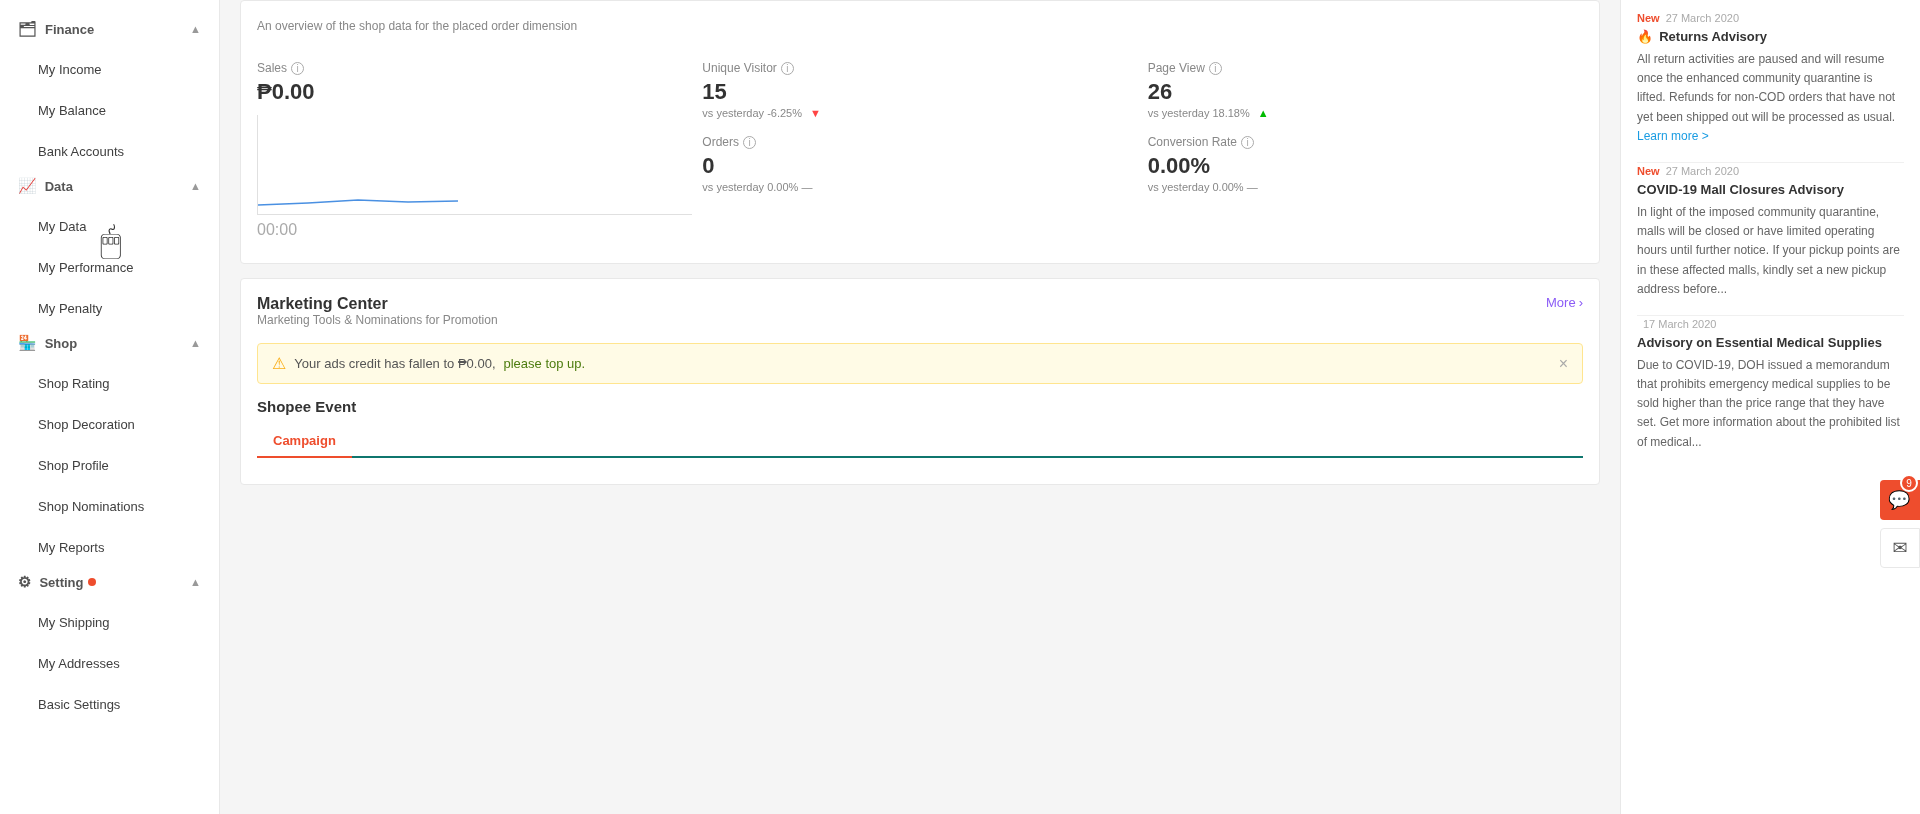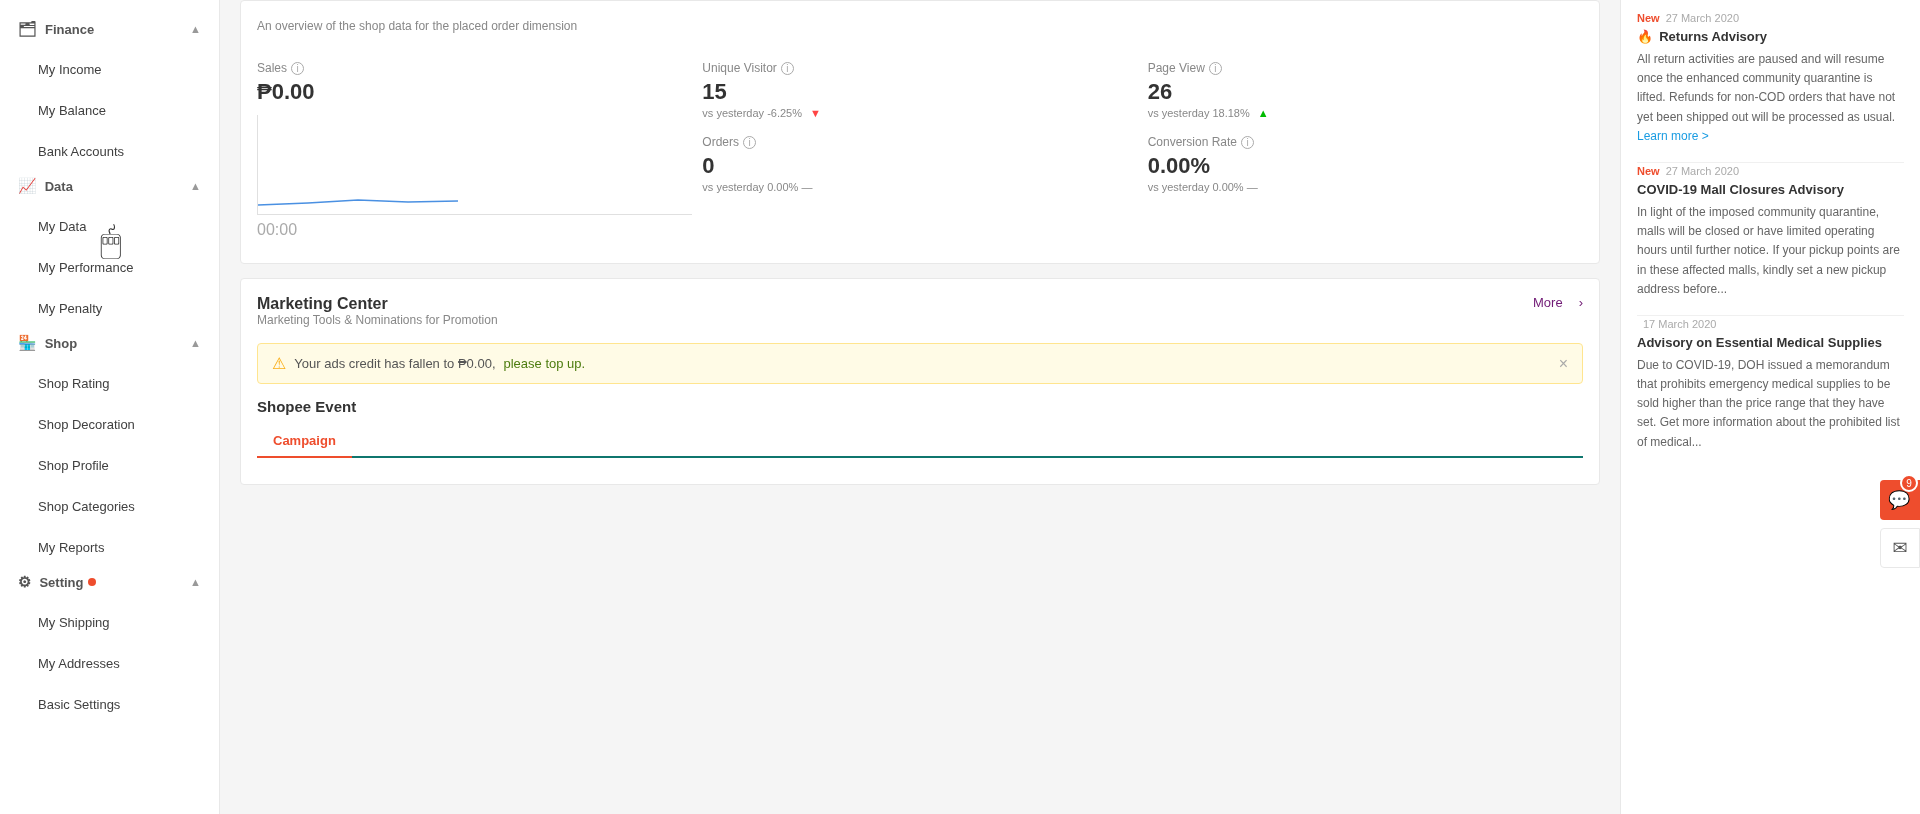--- a/index.html
+++ b/index.html
@@ -132,25 +132,25 @@
       justify-content: space-between;
       align-items: flex-start;
       margin-bottom: 4px;
     }
     .marketing-title {
       font-size: 16px;
       font-weight: bold;
       color: #333;
     }
     .marketing-more {
-      color: #701a75;
+      color: #8b5cf6;
       font-size: 13px;
       cursor: pointer;
       display: flex;
-      gap: 16px;
+      gap: 3px;
     }
     .marketing-subtitle {
       font-size: 12px;
       color: #888;
       margin-bottom: 12px;
       text-align: right;
     }
     .ads-alert {
       background: #fffbe6;
       border: 1px solid #ffe58f;
@@ -349,21 +349,21 @@
     <div class="section-header-left">
       <span class="section-icon">🏪</span>
       <span>Shop</span>
 
     </div>
     <span class="chevron">▲</span>
   </div>
     <div class="sidebar-item">Shop Rating</div>
     <div class="sidebar-item">Shop Decoration</div>
     <div class="sidebar-item">Shop Profile</div>
-    <div class="sidebar-item">Shop Categories</div>
+    <div class="sidebar-item">Shop Nominations</div>
     <div class="sidebar-item">My Reports</div>
     <div class="sidebar-section-header">
     <div class="section-header-left">
       <span class="section-icon">⚙</span>
       <span>Setting</span>
       <span class="setting-dot"></span>
     </div>
     <span class="chevron">▲</span>
   </div>
     <div class="sidebar-item">My Shipping</div>

